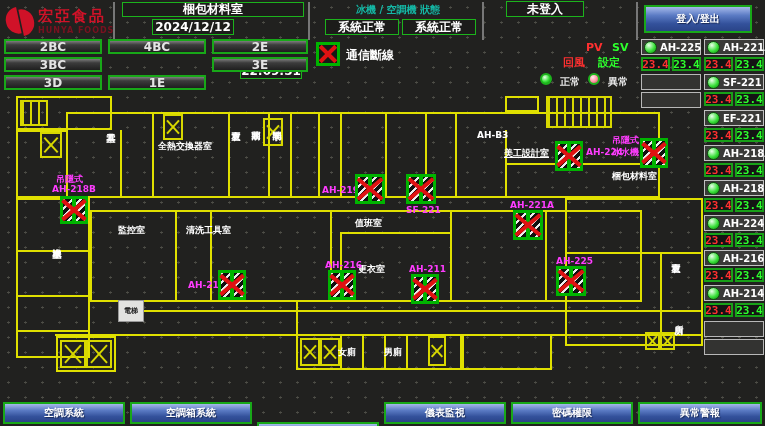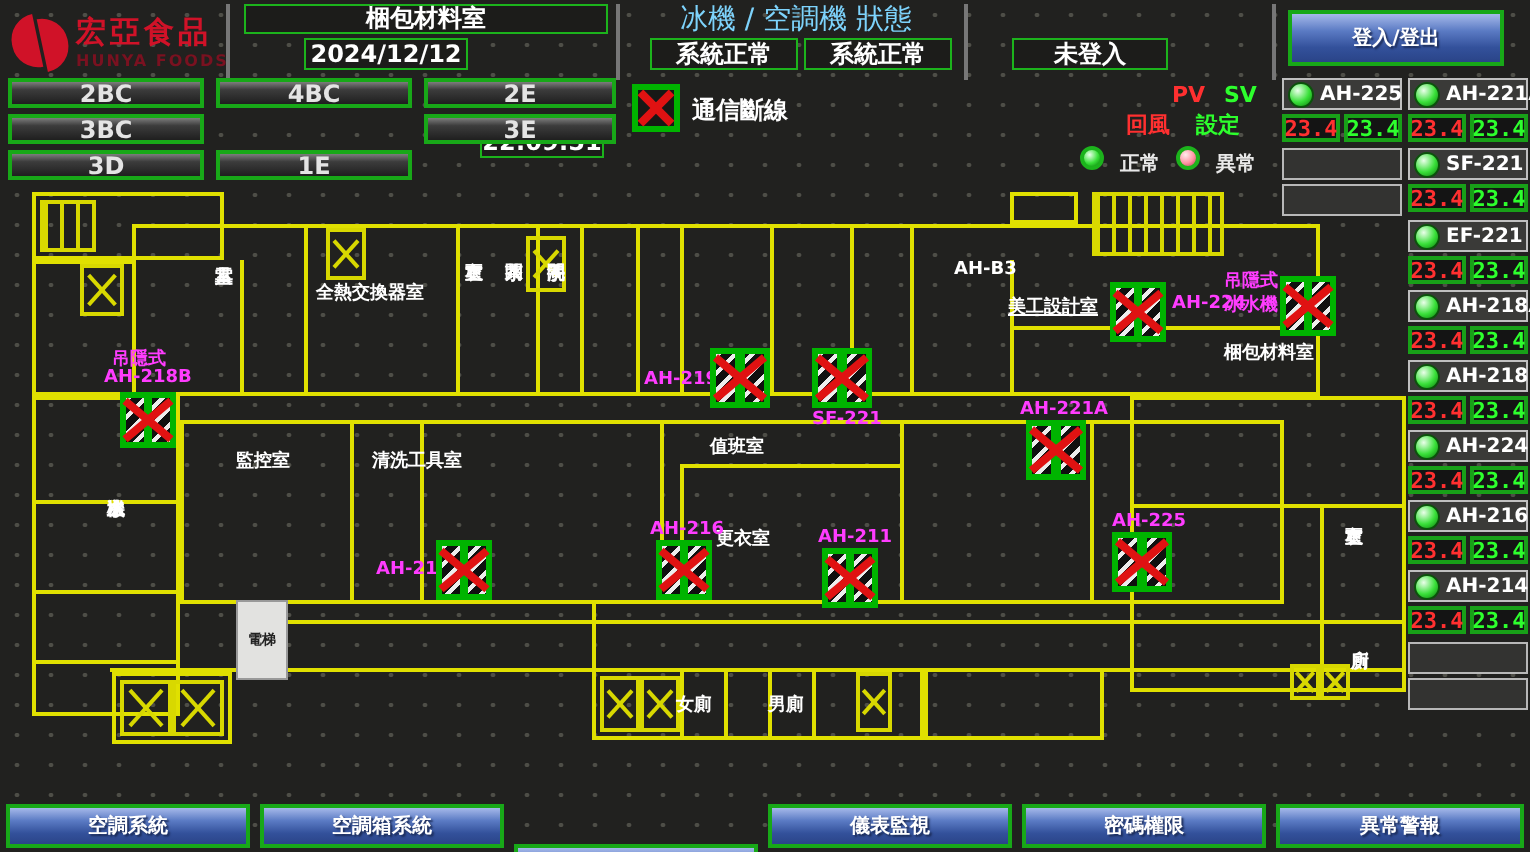--- a/index.html
+++ b/index.html
@@ -5,21 +5,21 @@
   html,body{margin:0;padding:0;background:#000;}
   .scr{position:relative;width:765px;height:426px;background:#21211f;overflow:hidden;
        font-family:"DejaVu Sans",sans-serif;}
   .scr::before{content:"";position:absolute;inset:0;
        background-image:radial-gradient(#4e4e47 1px,transparent 1.4px);
        background-size:17px 15px;pointer-events:none;}
   .abs{position:absolute;box-sizing:border-box;}
   
   .gbox{border:1px solid #1cb31c;background:#1c1c1a;color:#fff;font-size:12px;font-weight:bold;
         display:flex;align-items:center;justify-content:center;white-space:nowrap;}
-  .title{color:#7dd3fc;font-size:14px;font-weight:normal;display:flex;align-items:center;justify-content:center;}
+  .title{color:#14b8a6;font-size:10px;font-weight:bold;display:flex;align-items:center;justify-content:center;}
   .sep{width:2px;background:#777;}
   .logo-txt{color:#d01228;font-weight:bold;font-size:15px;letter-spacing:2px;}
   .logo-sub{color:#7a1120;font-weight:bold;font-size:8px;letter-spacing:1px;}
   .logo-c{width:13px;height:27px;background:#d01228;}
   .lc1{border-radius:14px 0 0 14px;margin-right:2px;transform:rotate(-12deg);}
   .lc2{border-radius:0 14px 14px 0;transform:rotate(-12deg);}
   .bluebtn{background:linear-gradient(180deg,#a6b9ea 0%,#5b7bc4 35%,#33519b 70%,#2a4488 100%);
         border:2px solid #18a818;color:#fff;font-size:10px;font-weight:bold;
         display:flex;align-items:center;justify-content:center;text-shadow:1px 1px 1px #1a2a55;cursor:pointer;}
   .fbtn{background:linear-gradient(180deg,#7d7d7d 0%,#3c3c3c 35%,#1f1f1f 100%);
@@ -87,21 +87,21 @@
   <div class="abs gbox" style="left:122px;top:2px;width:182px;height:15px;">梱包材料室</div>
   <div class="abs gbox" style="left:152px;top:19px;width:82px;height:16px;">2024/12/12</div>
   <div class="abs gbox" style="left:240px;top:19px;width:62px;height:16px;margin-top:44px;">22:09:51</div>
 
   <div class="abs sep" style="left:308px;top:2px;height:38px;"></div>
   <div class="abs title" style="left:318px;top:2px;width:160px;height:15px;">冰機 / 空調機 狀態</div>
   <div class="abs gbox" style="left:325px;top:19px;width:74px;height:16px;">系統正常</div>
   <div class="abs gbox" style="left:402px;top:19px;width:74px;height:16px;">系統正常</div>
 
   <div class="abs sep" style="left:482px;top:2px;height:38px;"></div>
-  <div class="abs gbox" style="left:506px;top:19px;width:78px;height:16px;">未登入</div>
+  <div class="abs gbox" style="left:506px;top:1px;width:78px;height:16px;">未登入</div>
 
   <div class="abs sep" style="left:636px;top:2px;height:38px;"></div>
   <div class="abs bluebtn" style="left:644px;top:5px;width:108px;height:28px;">登入/登出</div>
 
   <div class="abs fbtn" style="left:4px;top:39px;width:98px;height:15px;">2BC</div>
   <div class="abs fbtn" style="left:108px;top:39px;width:98px;height:15px;">4BC</div>
   <div class="abs fbtn" style="left:212px;top:39px;width:96px;height:15px;">2E</div>
   <div class="abs fbtn" style="left:4px;top:57px;width:98px;height:15px;">3BC</div>
   <div class="abs fbtn" style="left:212px;top:57px;width:96px;height:15px;">3E</div>
   <div class="abs fbtn" style="left:4px;top:75px;width:98px;height:15px;">3D</div>
@@ -235,21 +235,21 @@
   <div class="abs xbox" style="left:40px;top:132px;width:22px;height:26px;"></div>
   <div class="abs xbox" style="left:163px;top:114px;width:20px;height:26px;"></div>
   <div class="abs xbox" style="left:263px;top:118px;width:20px;height:28px;"></div>
   <div class="abs xbox" style="left:60px;top:340px;width:26px;height:28px;"></div>
   <div class="abs xbox" style="left:86px;top:340px;width:26px;height:28px;"></div>
   <div class="abs xbox" style="left:300px;top:338px;width:20px;height:28px;"></div>
   <div class="abs xbox" style="left:320px;top:338px;width:20px;height:28px;"></div>
   <div class="abs xbox" style="left:428px;top:336px;width:18px;height:30px;"></div>
   <div class="abs xbox" style="left:645px;top:332px;width:15px;height:18px;"></div>
   <div class="abs xbox" style="left:660px;top:332px;width:15px;height:18px;"></div>
-  <div class="abs whitebox" style="left:118px;top:300px;width:26px;height:40px;">電梯</div>
+  <div class="abs whitebox" style="left:118px;top:300px;width:26px;height:22px;">電梯</div>
 
   <div class="abs rlab vtext" style="left:106px;top:126px;height:44px;">工具室</div>
   <div class="abs rlab" style="left:158px;top:140px;">全熱交換器室</div>
   <div class="abs rlab vtext" style="left:231px;top:124px;height:40px;">更衣室</div>
   <div class="abs rlab vtext" style="left:251px;top:124px;height:40px;">茶水間</div>
   <div class="abs rlab vtext" style="left:272px;top:124px;height:40px;">洗手間</div>
   <div class="abs rlab" style="left:477px;top:130px;">AH-B3</div>
   <div class="abs rlab" style="left:504px;top:147px;text-decoration:underline;">美工設計室</div>
   <div class="abs rlab" style="left:612px;top:170px;">梱包材料室</div>
   <div class="abs rlab" style="left:355px;top:217px;">值班室</div>

